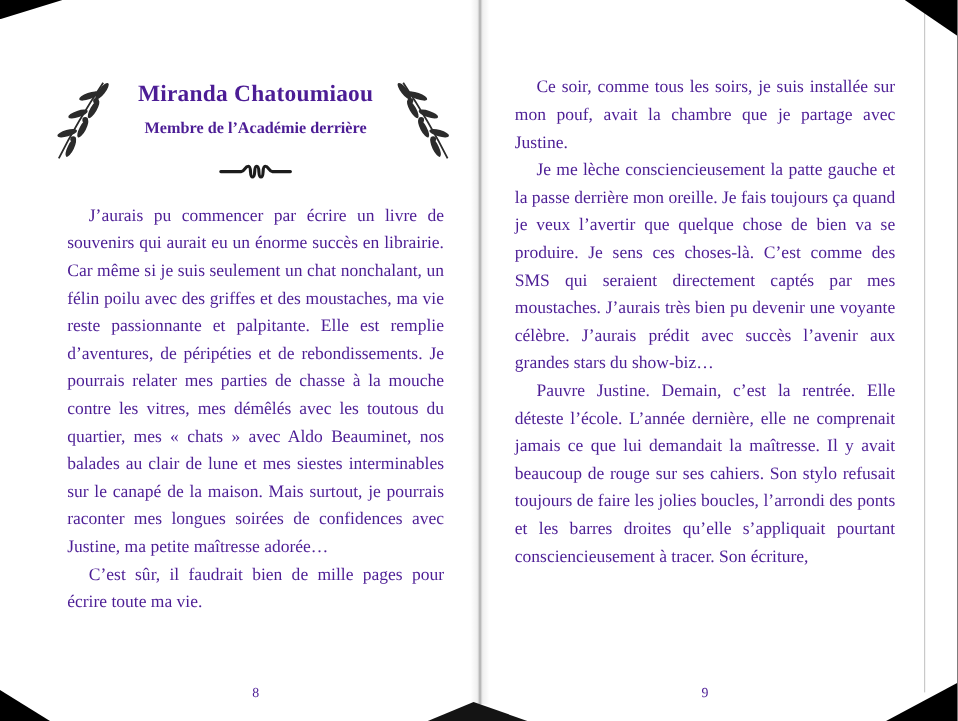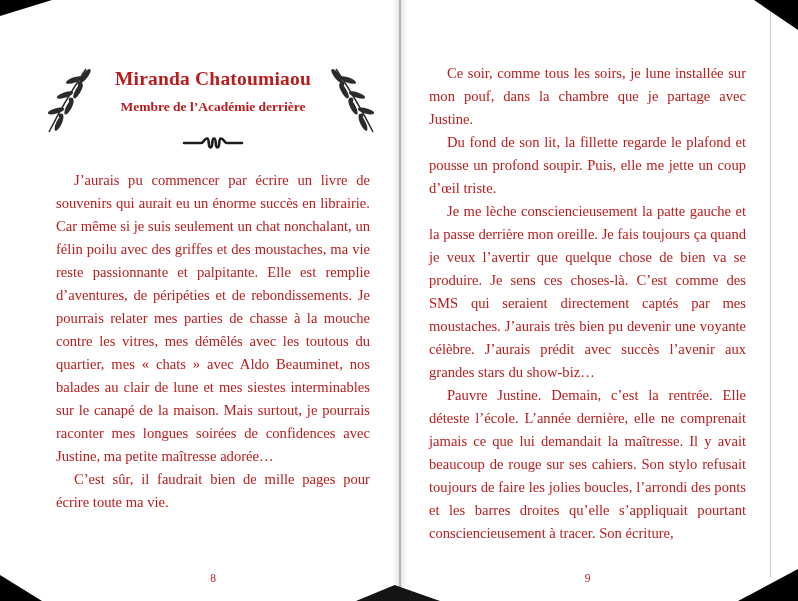--- a/index.html
+++ b/index.html
@@ -1,19 +1,19 @@
 <!DOCTYPE html>
 <html><head>
 <meta charset="utf-8">
 <style>
   * { box-sizing: border-box; }
   html, body { margin: 0; padding: 0; background: #101010; }
   .spread {
     position: relative; width: 798px; height: 601px; background: #ffffff;
-    font-family: "Liberation Serif", "DejaVu Serif", serif; color: #b91c1c;
+    font-family: "Liberation Serif", "DejaVu Serif", serif; color: #4c1d95;
     overflow: hidden; margin: 0 auto;
   }
   .page { position: absolute; top: 0; height: 100%; }
   .page-left  { left: 56px;  width: 314px; }
   .page-right { left: 429px; width: 317px; }
 
   .chapter-head { position: relative; margin-top: 68px; text-align: center; }
   .chapter-title { margin: 0 0 9px; font-size: 19.5px; font-weight: 700; letter-spacing: .2px; }
   .chapter-subtitle { margin: 0 0 12px; font-style: italic; font-size: 15px; }
   .chapter-affiliation { margin: 0; font-weight: 700; font-size: 13.5px; }
@@ -97,22 +97,21 @@
     <div class="page-body">
       <p>J’aurais pu commencer par écrire un livre de souvenirs qui aurait eu un énorme succès en librairie. Car même si je suis seulement un chat nonchalant, un félin poilu avec des griffes et des moustaches, ma vie reste passionnante et palpitante. Elle est remplie d’aventures, de péripéties et de rebondissements. Je pourrais relater mes parties de chasse à la mouche contre les vitres, mes démêlés avec les toutous du quartier, mes « chats » avec Aldo Beauminet, nos balades au clair de lune et mes siestes interminables sur le canapé de la maison. Mais surtout, je pourrais raconter mes longues soirées de confidences avec Justine, ma petite maîtresse adorée…</p>
       <p>C’est sûr, il faudrait bien de mille pages pour écrire toute ma vie.</p>
     </div>
 
     <div class="pagenum">8</div>
   </section>
 
   <section class="page page-right">
     <div class="page-body">
-      <p>Ce soir, comme tous les soirs, je lune installée sur mon pouf, dans la chambre que je partage avec Justine.</p>
-      <p>Du fond de son lit, la fillette regarde le plafond et pousse un profond soupir. Puis, elle me jette un coup d’œil triste.</p>
+      <p>Ce soir, comme tous les soirs, je suis installée sur mon pouf, avait la chambre que je partage avec Justine.</p>
       <p>Je me lèche consciencieusement la patte gauche et la passe derrière mon oreille. Je fais toujours ça quand je veux l’avertir que quelque chose de bien va se produire. Je sens ces choses-là. C’est comme des SMS qui seraient directement captés par mes moustaches. J’aurais très bien pu devenir une voyante célèbre. J’aurais prédit avec succès l’avenir aux grandes stars du show-biz…</p>
       <p>Pauvre Justine. Demain, c’est la rentrée. Elle déteste l’école. L’année dernière, elle ne comprenait jamais ce que lui demandait la maîtresse. Il y avait beaucoup de rouge sur ses cahiers. Son stylo refusait toujours de faire les jolies boucles, l’arrondi des ponts et les barres droites qu’elle s’appliquait pourtant consciencieusement à tracer. Son écriture,</p>
     </div>
     <div class="pagenum">9</div>
   </section>
 
   <div class="gutter-shadow"></div>
   <div class="gutter-line"></div>
   <div class="edge-line"></div>
   <div class="corner corner-tl"></div>

